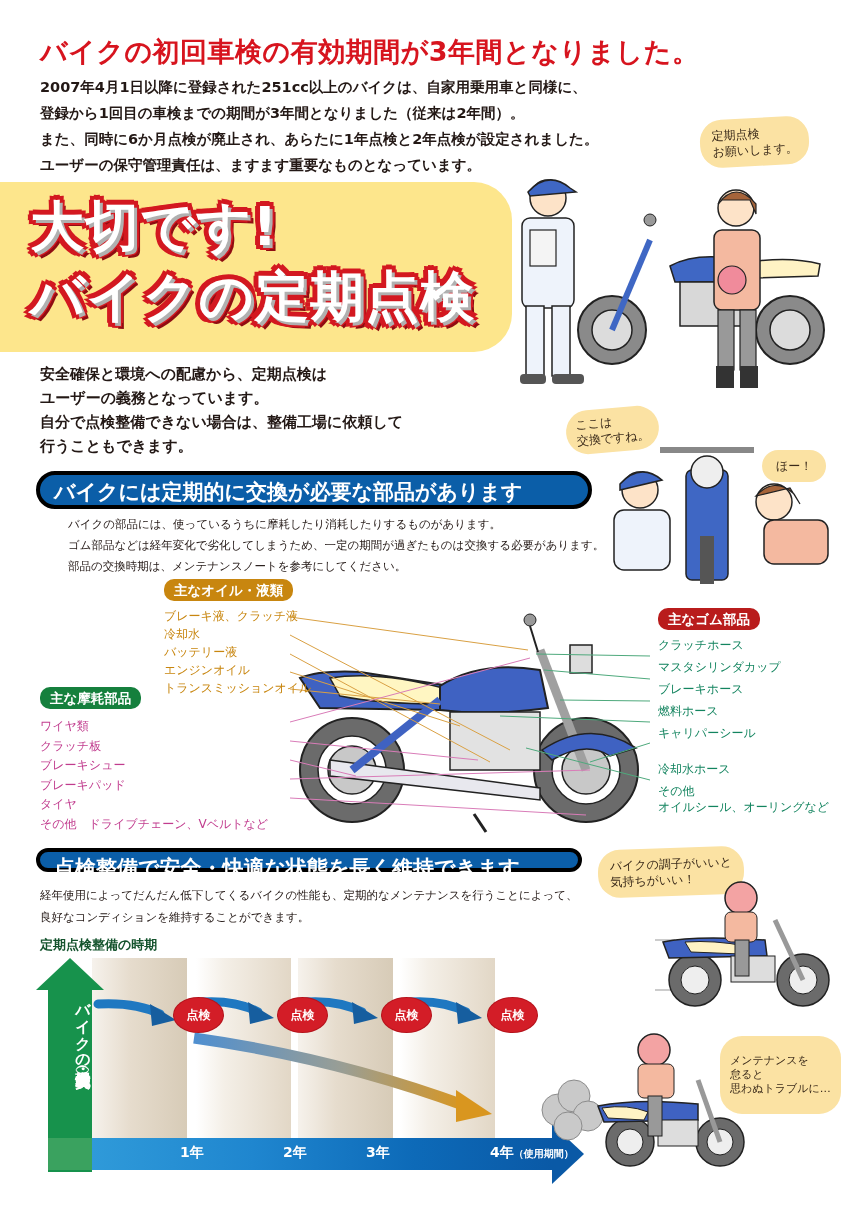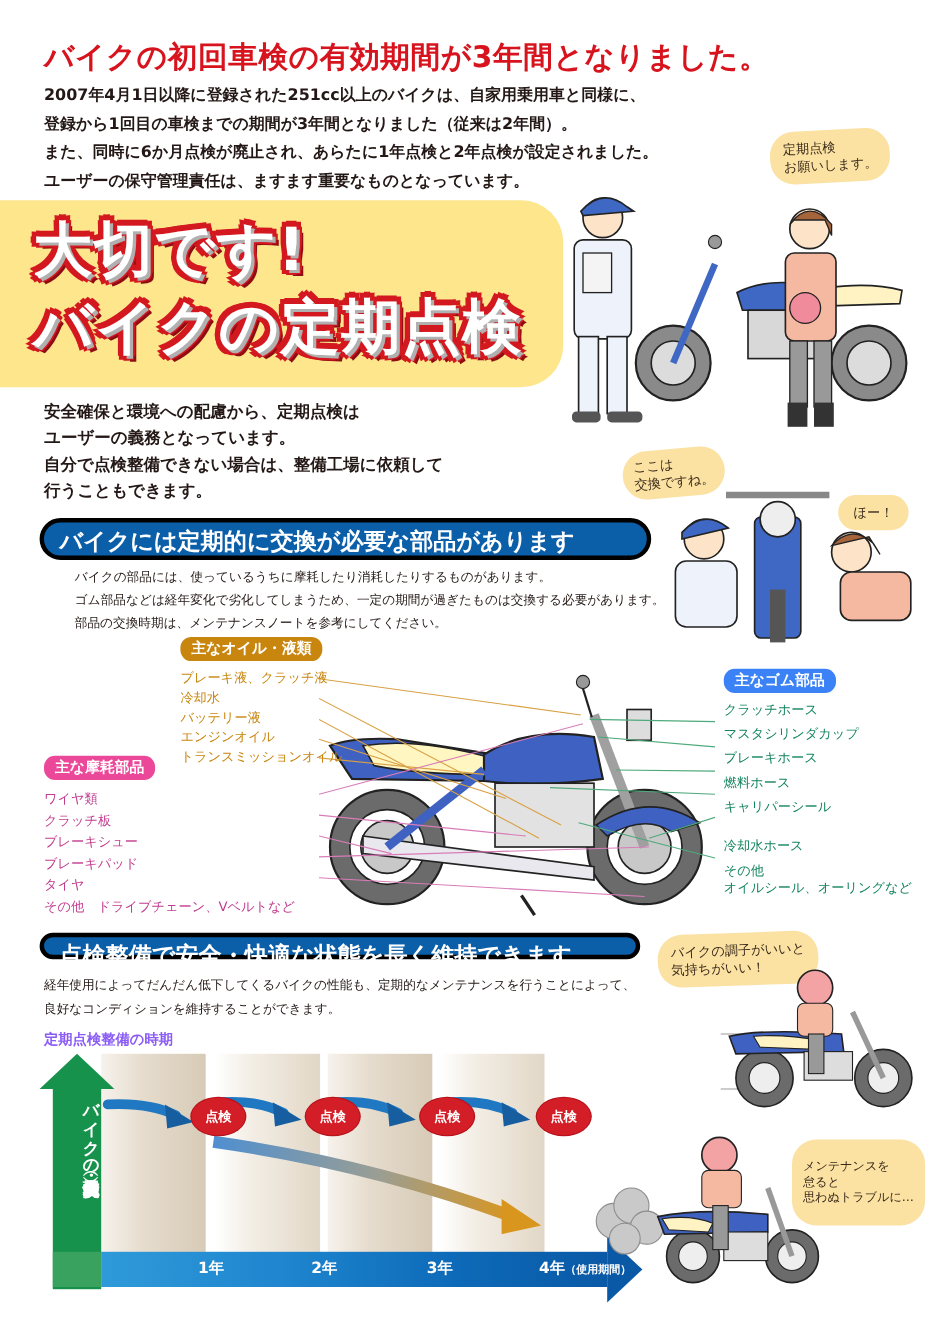--- a/index.html
+++ b/index.html
@@ -27,33 +27,33 @@
   .sec1 { left: 36px; top: 471px; width: 556px; height: 38px; font-size: 21px; line-height: 34px; padding-left: 14px; }
   .sec2 { left: 36px; top: 848px; width: 546px; height: 24px; font-size: 21px; line-height: 32px; padding-left: 14px; }
 
   .para { left: 40px; font-size: 11.5px; line-height: 21px; white-space: nowrap; color: #231815; }
   .p1 { top: 514px; margin-left: 28px; }
   .p2 { top: 884px; line-height: 22px; }
 
   
   .cat { color: #fff; font-weight: bold; font-size: 13.5px; padding: 1px 10px; border-radius: 10px; white-space: nowrap; height: 22px; line-height: 20px; }
   .cat-oil { left: 164px; top: 579px; background: #c8860f; }
-  .cat-wear { left: 40px; top: 687px; background: #ec4899; }
-  .cat-rubber { left: 658px; top: 608px; background: #3b82f6; }
+  .cat-wear { left: 40px; top: 687px; background: #15803d; }
+  .cat-rubber { left: 658px; top: 608px; background: #b91c1c; }
 
   .lbl { font-size: 12px; white-space: nowrap; line-height: 18px; }
   .oil-list { left: 164px; top: 607px; color: #c8860f; }
   .oil-list div { height: 18px; }
   .wear-list { left: 40px; top: 717px; color: #c13c8e; }
   .wear-list div { height: 19.5px; }
   .rubber-list { left: 658px; top: 636px; color: #13845f; }
   .rubber-list div { height: 22px; }
 
   
-  .chart-title { left: 40px; top: 936px; font-size: 13px; font-weight: bold; color: #8b5cf6; white-space: nowrap; }
+  .chart-title { left: 40px; top: 936px; font-size: 13px; font-weight: bold; color: #14532d; white-space: nowrap; }
   .chart { left: 36px; top: 958px; width: 550px; height: 220px; }
   .col { position: absolute; top: 0; height: 182px; width: 95px;
     background: linear-gradient(90deg, #f6f2ec 0%, #e6dccd 40%, #d7cbb7 100%); }
   .col.light { background: linear-gradient(90deg, #ffffff 0%, #f4efe7 30%, #e2d7c6 100%); }
   .up-arrow-shaft { position: absolute; left: 12px; top: 30px; width: 44px; height: 184px; background: #17924c; }
   .up-arrow-head { position: absolute; left: 0; top: 0; width: 0; height: 0;
     border-left: 34px solid transparent; border-right: 34px solid transparent; border-bottom: 32px solid #17924c; }
   .up-arrow-text { position: absolute; left: 14px; top: 34px; width: 40px; color: #fff; font-weight: bold; font-size: 15px; line-height: 15px; writing-mode: vertical-rl; }
   .time-bar { position: absolute; left: 56px; top: 180px; width: 460px; height: 32px;
     background: linear-gradient(90deg, #2f9ad9 0%, #1f86cf 35%, #0d6ab8 70%, #0a59a6 100%); }
@@ -300,21 +300,21 @@
   <div class="badge" style="left:242px; top:40px;">点検</div>
   <div class="badge" style="left:346px; top:40px;">点検</div>
   <div class="badge" style="left:452px; top:40px;">点検</div>
 
   <div class="time-bar"></div>
   <div class="time-head"></div>
   <div style="position:absolute; left:12px; top:180px; width:44px; height:32px; background:#3aa25f;"></div>
 
   <div class="tick" style="left:144px;">1年</div>
   <div class="tick" style="left:247px;">2年</div>
-  <div class="tick" style="left:352px;">3年</div>
+  <div class="tick" style="left:330px;">3年</div>
   <div class="tick" style="left:454px;">
     <span>4年</span><small>（使用期間）</small>
   </div>
 </div>
 
 <div class="abs bubble" style="left:720px; top:1036px; font-size:11px; line-height:14px; padding:18px 10px;">
   <div>メンテナンスを</div>
   <div>怠ると</div>
   <div>思わぬトラブルに…</div>
 </div>

